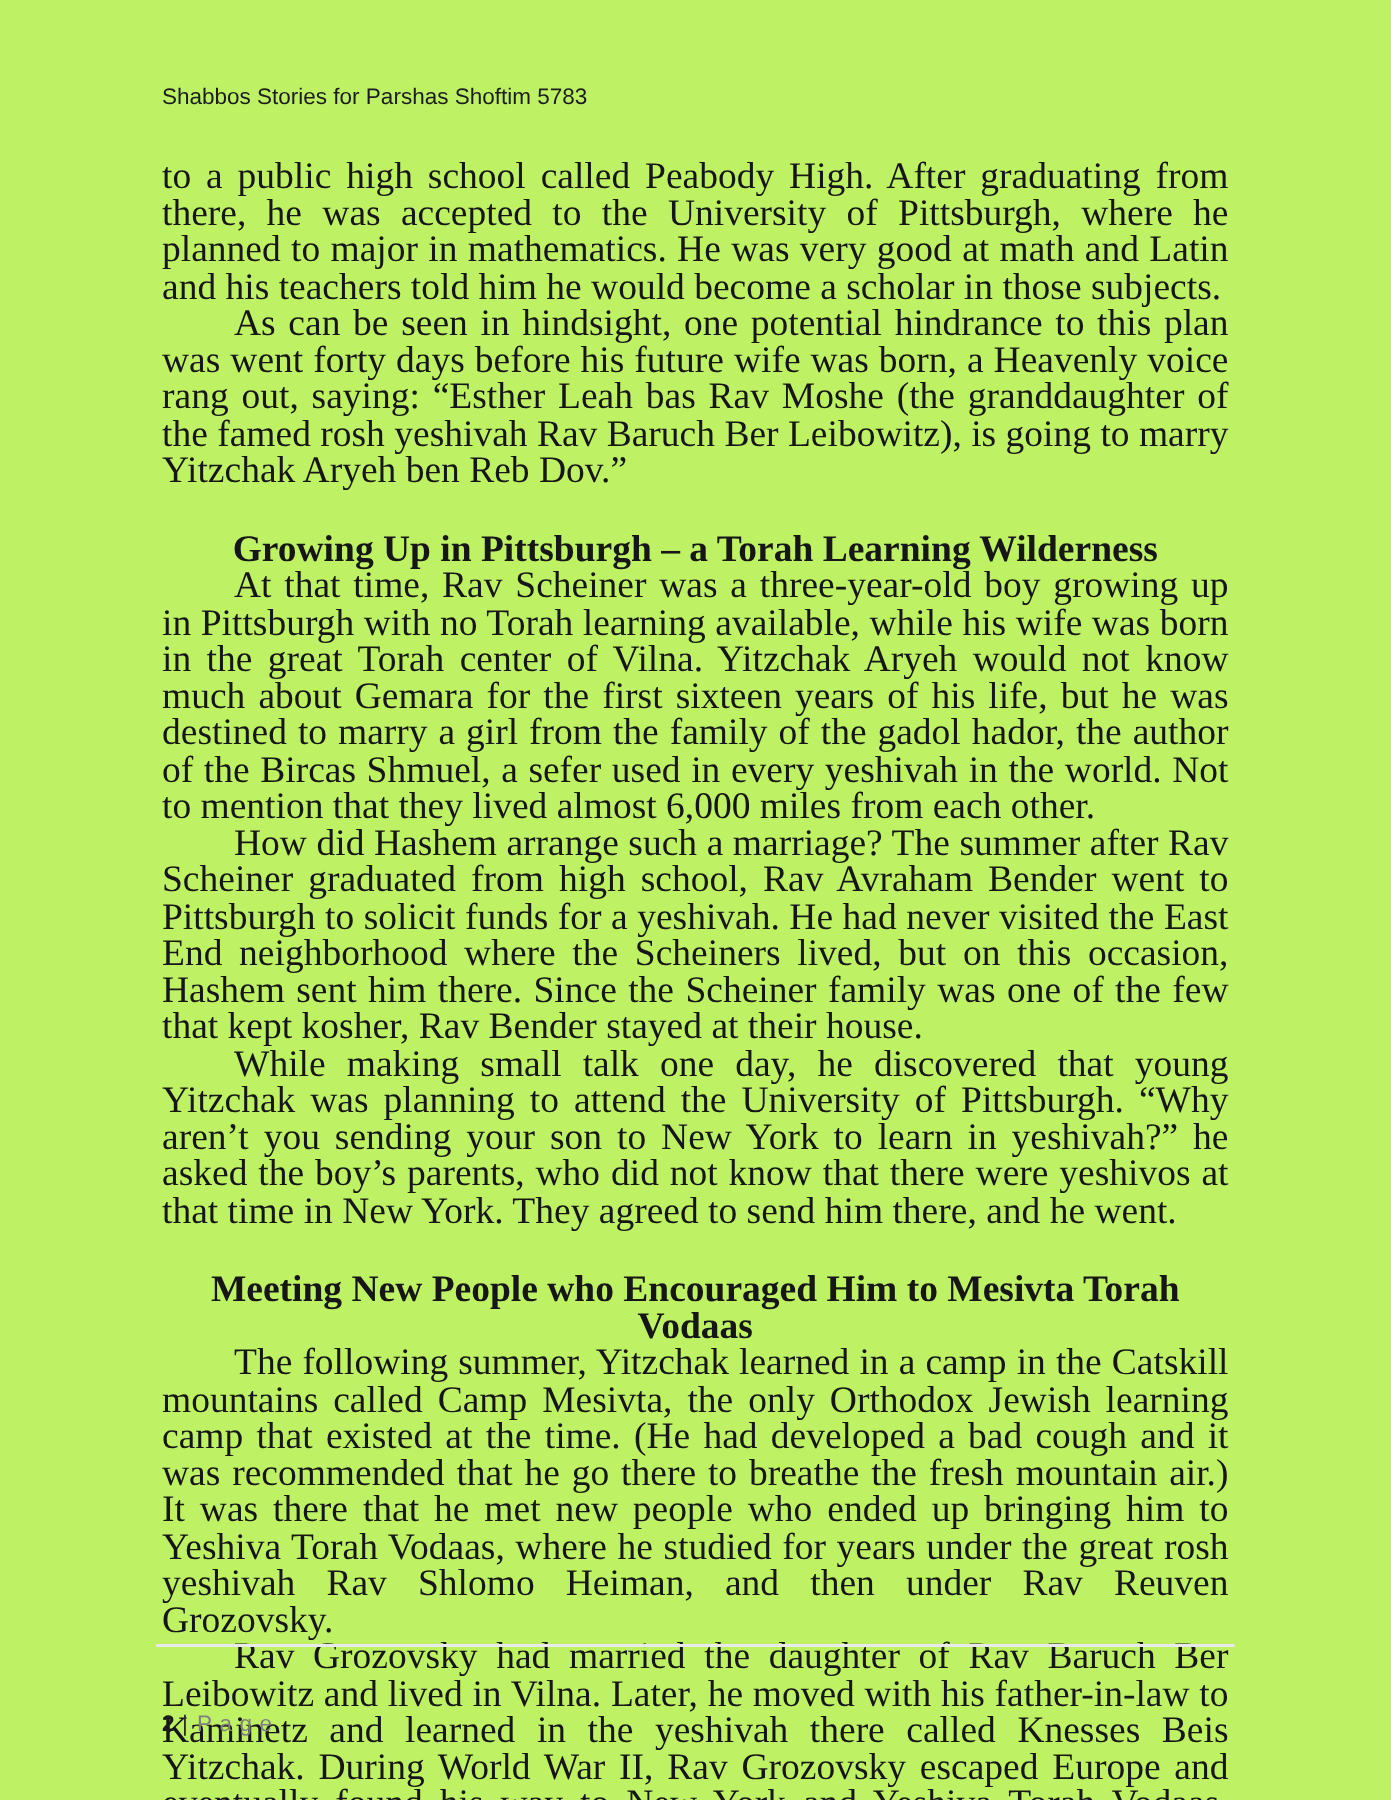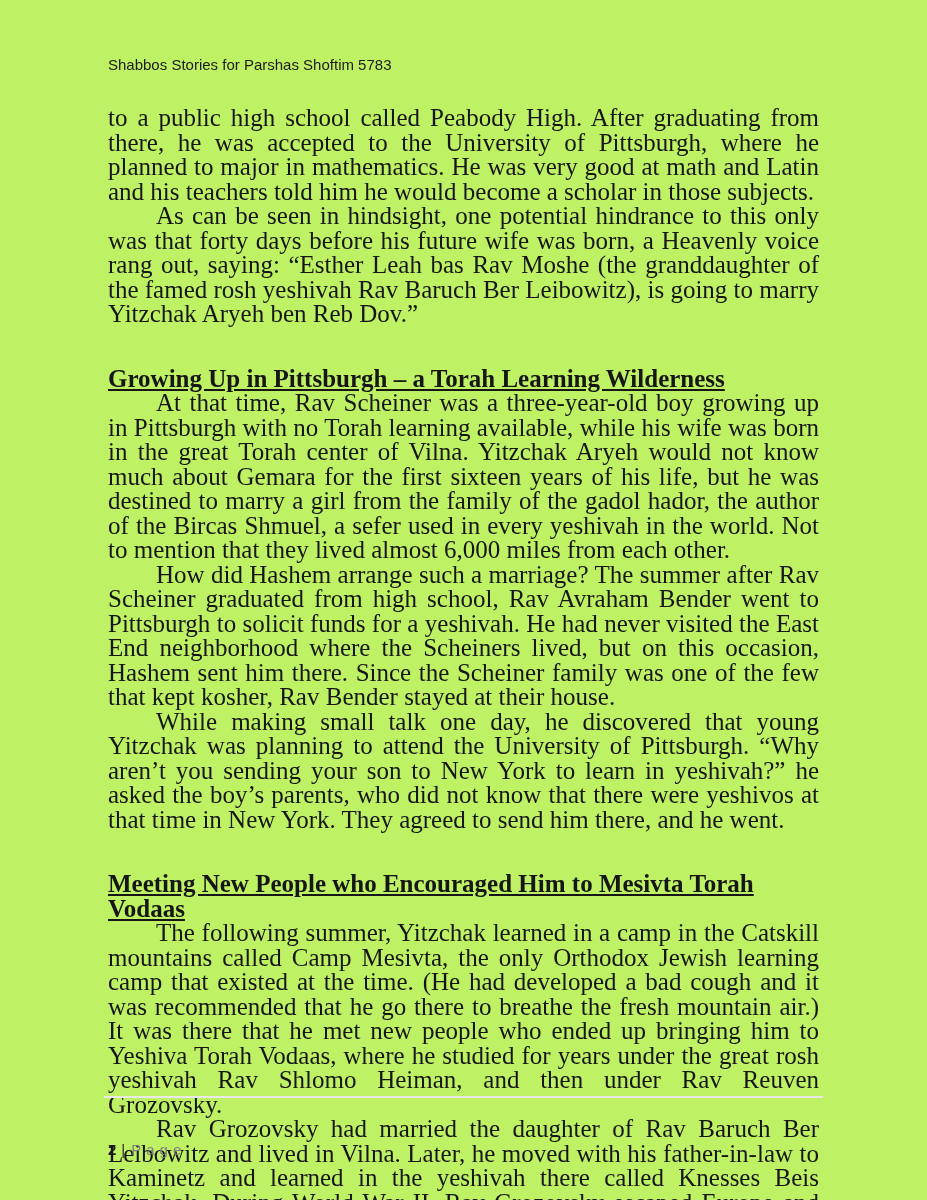--- a/index.html
+++ b/index.html
@@ -26,25 +26,24 @@
     width: 711px;
     font-family: "Liberation Serif", "DejaVu Serif", serif;
     font-size: 25px;
     line-height: 24.5px;
     color: #161616;
     text-align: justify;
   }
   .doc-body p { margin: 0; }
   .doc-body p.indent { text-indent: 48px; }
   .doc-body p.heading {
-    margin-top: 40px;
-    text-align: left;
+    margin-top: 28px;
+    text-align: center;
     text-indent: 0;
     font-weight: bold;
-    text-decoration: underline;
   }
   .footer-rule {
     position: absolute;
     left: 104px;
     top: 1096px;
     width: 719px;
     height: 2px;
     background: #e9e9e9;
   }
   .footer {
@@ -61,21 +60,21 @@
   .footer .pg-label { color: #7f7f7f; letter-spacing: 5px; }
 </style>
 </head>
 <body>
 
 <div class="page">
   <div class="header">Shabbos Stories for Parshas Shoftim 5783</div>
 
   <div class="doc-body">
       <p class="para">to a public high school called Peabody High. After graduating from there, he was accepted to the University of Pittsburgh, where he planned to major in mathematics. He was very good at math and Latin and his teachers told him he would become a scholar in those subjects.</p>
-      <p class="para indent">As can be seen in hindsight, one potential hindrance to this only was that forty days before his future wife was born, a Heavenly voice rang out, saying: “Esther Leah bas Rav Moshe (the granddaughter of the famed rosh yeshivah Rav Baruch Ber Leibowitz), is going to marry Yitzchak Aryeh ben Reb Dov.”</p>
+      <p class="para indent">As can be seen in hindsight, one potential hindrance to this plan was went forty days before his future wife was born, a Heavenly voice rang out, saying: “Esther Leah bas Rav Moshe (the granddaughter of the famed rosh yeshivah Rav Baruch Ber Leibowitz), is going to marry Yitzchak Aryeh ben Reb Dov.”</p>
       <p class="heading">Growing Up in Pittsburgh – a Torah Learning Wilderness</p>
       <p class="para indent">At that time, Rav Scheiner was a three-year-old boy growing up in Pittsburgh with no Torah learning available, while his wife was born in the great Torah center of Vilna. Yitzchak Aryeh would not know much about Gemara for the first sixteen years of his life, but he was destined to marry a girl from the family of the gadol hador, the author of the Bircas Shmuel, a sefer used in every yeshivah in the world. Not to mention that they lived almost 6,000 miles from each other.</p>
       <p class="para indent">How did Hashem arrange such a marriage? The summer after Rav Scheiner graduated from high school, Rav Avraham Bender went to Pittsburgh to solicit funds for a yeshivah. He had never visited the East End neighborhood where the Scheiners lived, but on this occasion, Hashem sent him there. Since the Scheiner family was one of the few that kept kosher, Rav Bender stayed at their house.</p>
       <p class="para indent">While making small talk one day, he discovered that young Yitzchak was planning to attend the University of Pittsburgh. “Why aren’t you sending your son to New York to learn in yeshivah?” he asked the boy’s parents, who did not know that there were yeshivos at that time in New York. They agreed to send him there, and he went.</p>
       <p class="heading">Meeting New People who Encouraged Him to Mesivta Torah Vodaas</p>
       <p class="para indent">The following summer, Yitzchak learned in a camp in the Catskill mountains called Camp Mesivta, the only Orthodox Jewish learning camp that existed at the time. (He had developed a bad cough and it was recommended that he go there to breathe the fresh mountain air.) It was there that he met new people who ended up bringing him to Yeshiva Torah Vodaas, where he studied for years under the great rosh yeshivah Rav Shlomo Heiman, and then under Rav Reuven Grozovsky.</p>
       <p class="para indent">Rav Grozovsky had married the daughter of Rav Baruch Ber Leibowitz and lived in Vilna. Later, he moved with his father-in-law to Kaminetz and learned in the yeshivah there called Knesses Beis Yitzchak. During World War II, Rav Grozovsky escaped Europe and eventually found his way to New York and Yeshiva Torah Vodaas. There, he suggested his niece, a granddaughter of Rav Baruch Ber Leibowitz, as a shidduch for his student, Rav Yitzchak Scheiner.</p>
     </div>
 
   <div class="footer-rule"></div>

